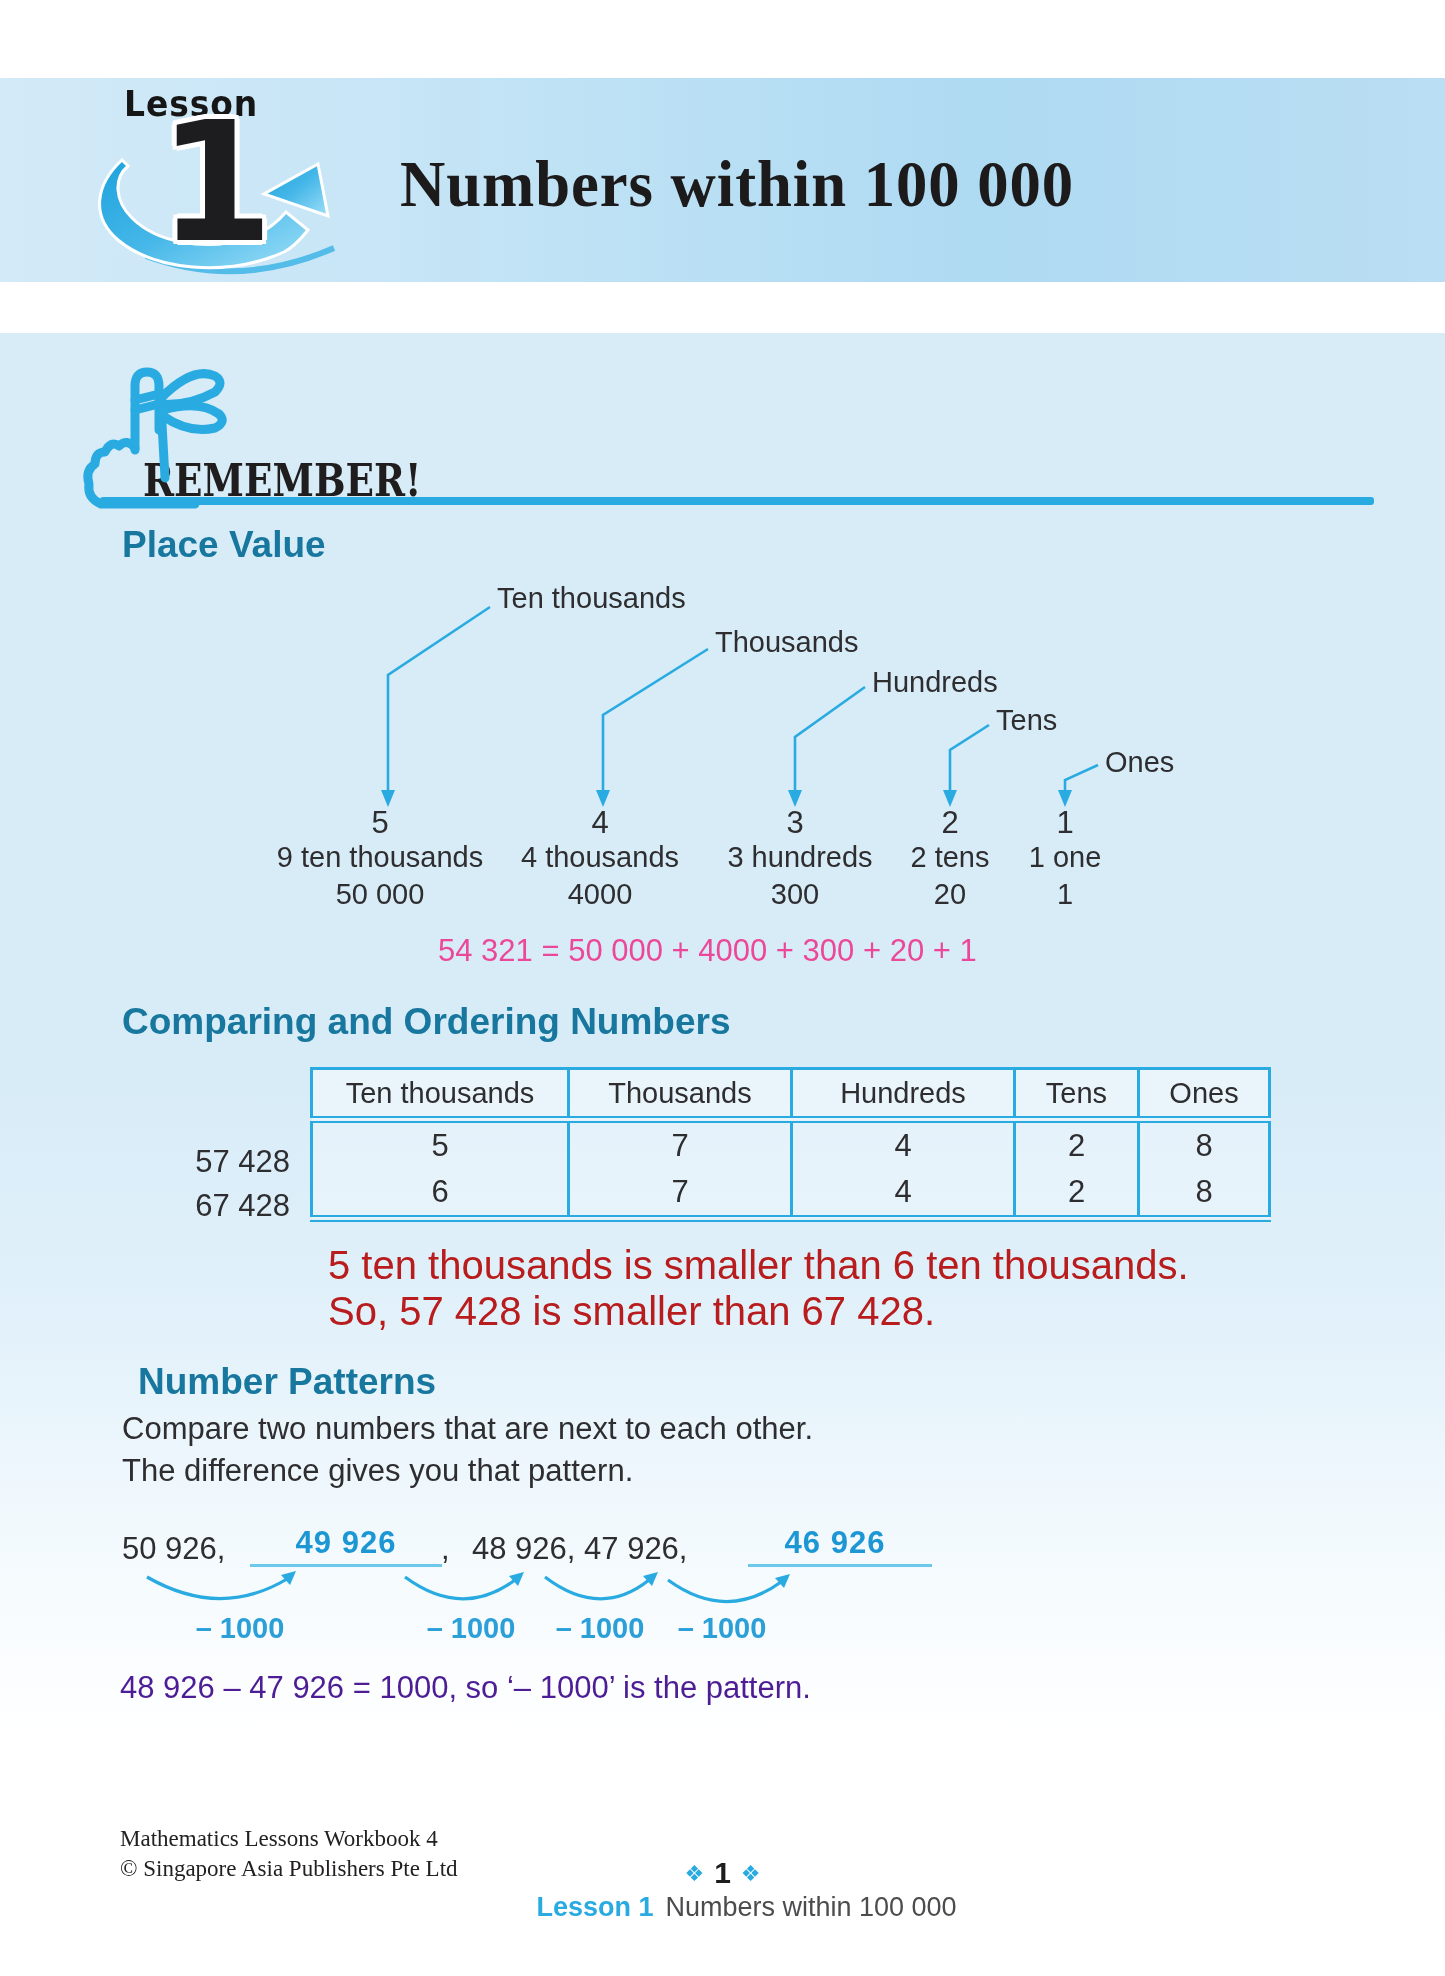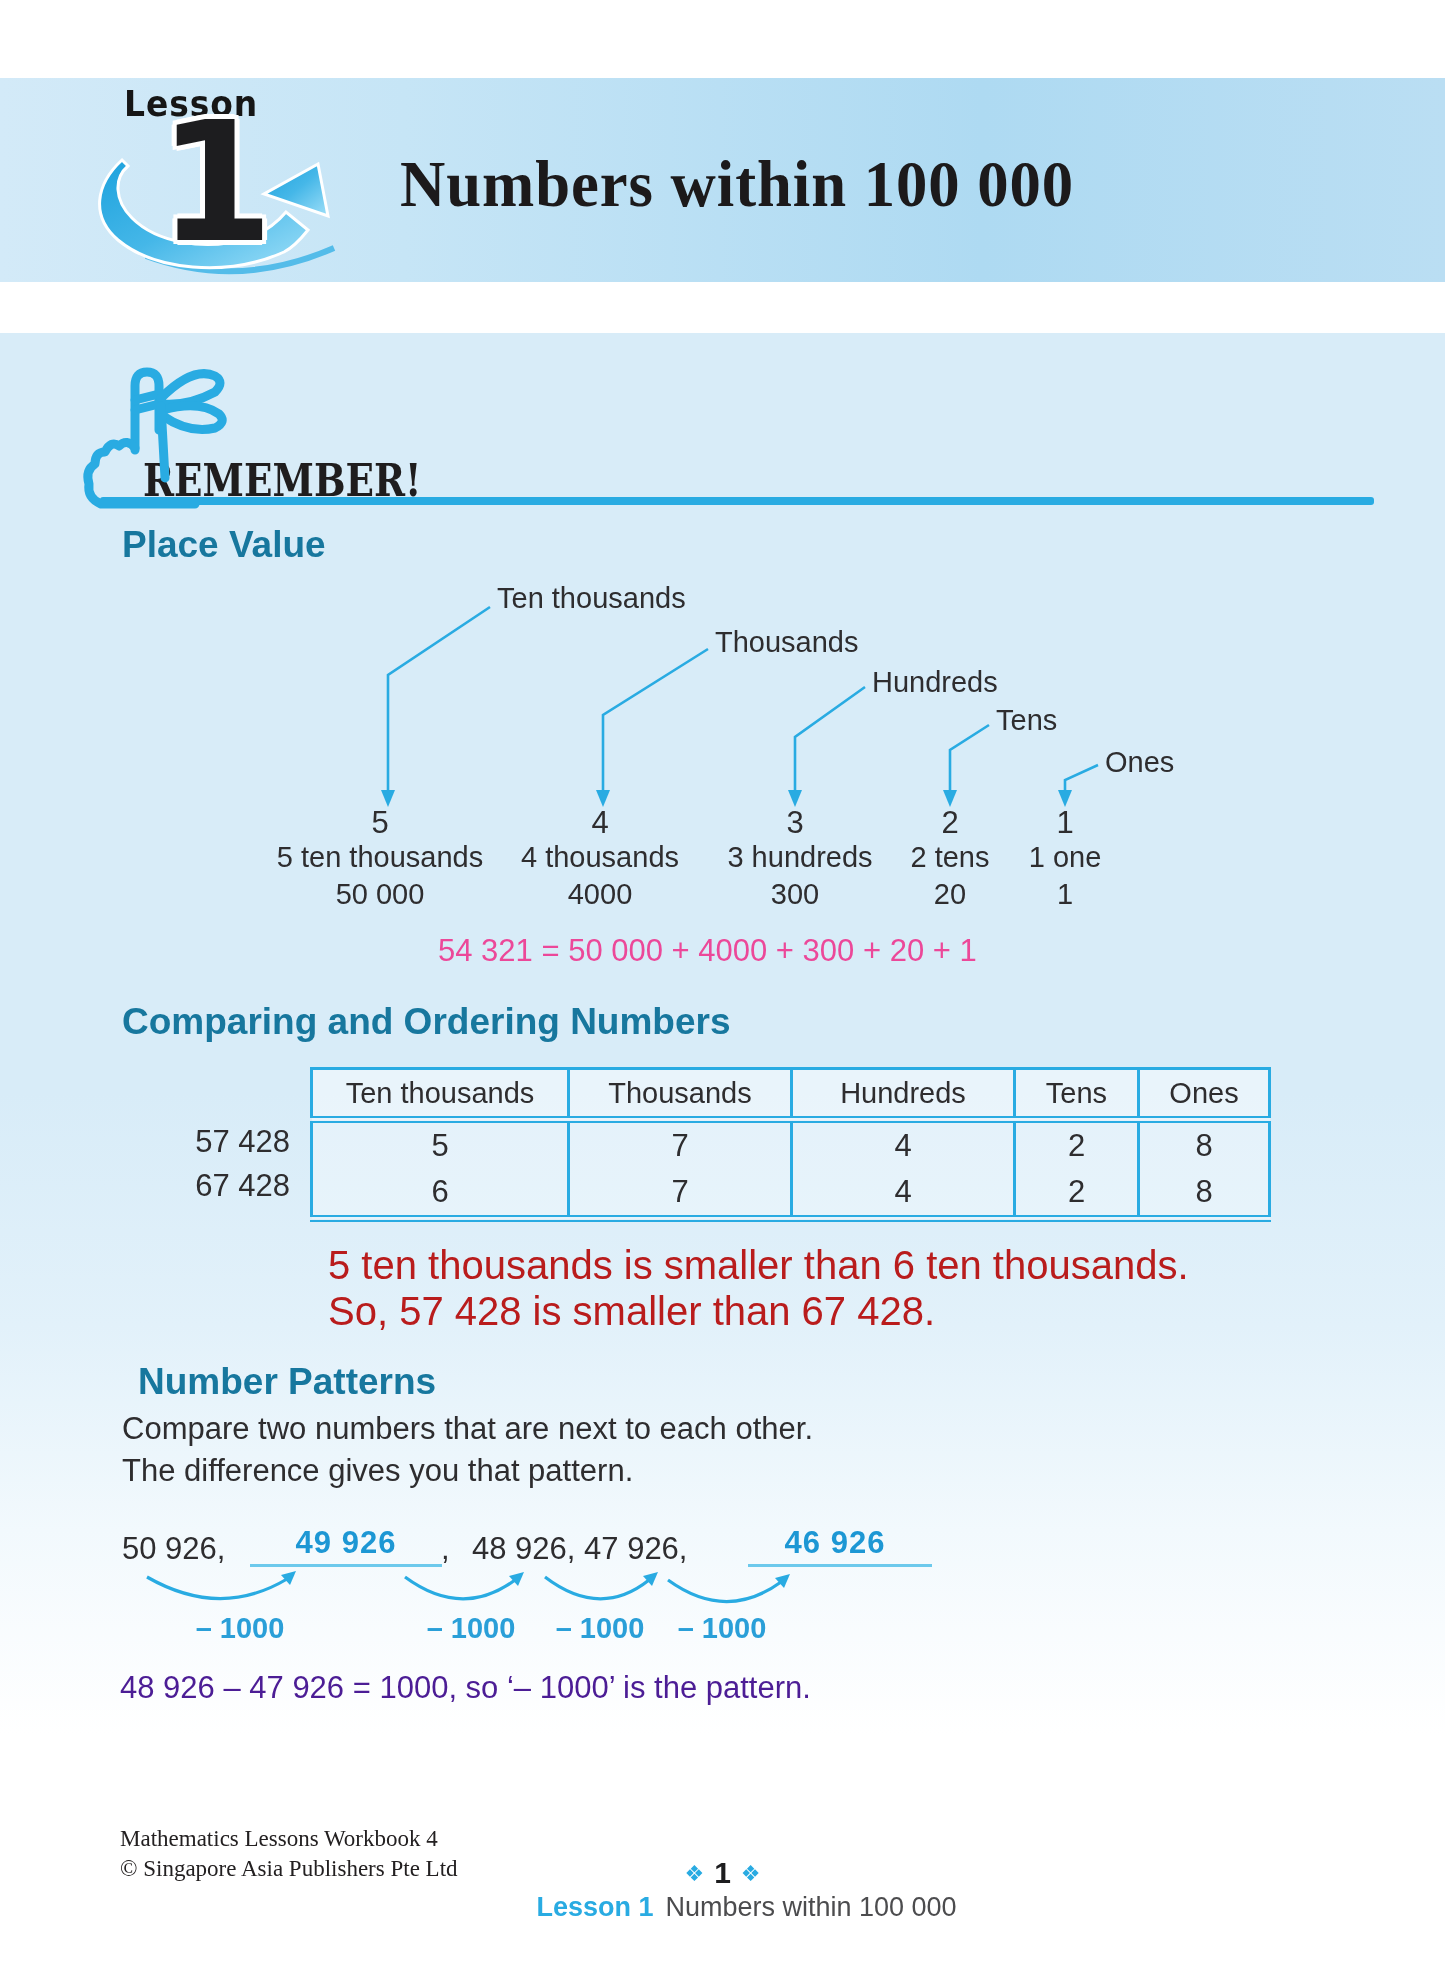--- a/index.html
+++ b/index.html
@@ -43,21 +43,21 @@
   .pv-eq{position:absolute;left:438px;top:373px;font-size:31px;color:#ec4899;white-space:nowrap;}
 
   
   .cmp-table{position:absolute;left:310px;top:1067px;border-collapse:collapse;table-layout:fixed;}
   .cmp-table th,.cmp-table td{border-right:3px solid #29abe2;text-align:center;font-weight:400;
         color:#2e2d2f;background:rgba(255,255,255,0.30);}
   .cmp-table th:last-child,.cmp-table td:last-child{border-right:none;}
   .cmp-table{border:3px solid #29abe2;border-bottom:7px double #29abe2;}
   .cmp-table th{height:44px;font-size:29px;border-bottom:7px double #29abe2;background:rgba(255,255,255,0.45);}
   .cmp-table td{height:44px;font-size:31px;}
-  .row-label{position:absolute;left:150px;width:140px;text-align:right;font-size:31px;color:#2e2d2f;}
+  .row-label{position:absolute;left:150px;width:140px;text-align:right;font-size:31px;color:#2e2d2f;margin-top:20px;}
   .expl{position:absolute;left:328px;font-size:40px;color:#b91c1c;white-space:nowrap;}
 
   
   .para{position:absolute;left:122px;font-size:31px;color:#2e2d2f;white-space:nowrap;}
   .seq-text{position:absolute;font-size:31px;color:#2e2d2f;white-space:nowrap;top:1531px;}
   .blank{position:absolute;top:1564px;height:3px;background:#6cc9ec;}
   .answer{position:absolute;top:1525px;transform:translateX(-50%);font-size:31px;font-weight:700;
         color:#1d97d4;white-space:nowrap;letter-spacing:1px;}
   .arcs{position:absolute;left:0;top:1565px;}
   .steplab{position:absolute;top:1612px;transform:translateX(-50%);font-size:29px;font-weight:700;
@@ -137,21 +137,21 @@
     <div class="pv-label" style="left:872px;top:106px">Hundreds</div>
     <div class="pv-label" style="left:996px;top:144px">Tens</div>
     <div class="pv-label" style="left:1105px;top:186px">Ones</div>
 
     <div class="pv-digit" style="left:380px;top:245px">5</div>
     <div class="pv-digit" style="left:600px;top:245px">4</div>
     <div class="pv-digit" style="left:795px;top:245px">3</div>
     <div class="pv-digit" style="left:950px;top:245px">2</div>
     <div class="pv-digit" style="left:1065px;top:245px">1</div>
 
-    <div class="pv-unit" style="left:380px;top:281px">5 ten thousands</div>
+    <div class="pv-unit" style="left:380px;top:281px">9 ten thousands</div>
     <div class="pv-unit" style="left:600px;top:281px">4 thousands</div>
     <div class="pv-unit" style="left:800px;top:281px">3 hundreds</div>
     <div class="pv-unit" style="left:950px;top:281px">2 tens</div>
     <div class="pv-unit" style="left:1065px;top:281px">1 one</div>
 
     <div class="pv-value" style="left:380px;top:318px">50 000</div>
     <div class="pv-value" style="left:600px;top:318px">4000</div>
     <div class="pv-value" style="left:795px;top:318px">300</div>
     <div class="pv-value" style="left:950px;top:318px">20</div>
     <div class="pv-value" style="left:1065px;top:318px">1</div>

